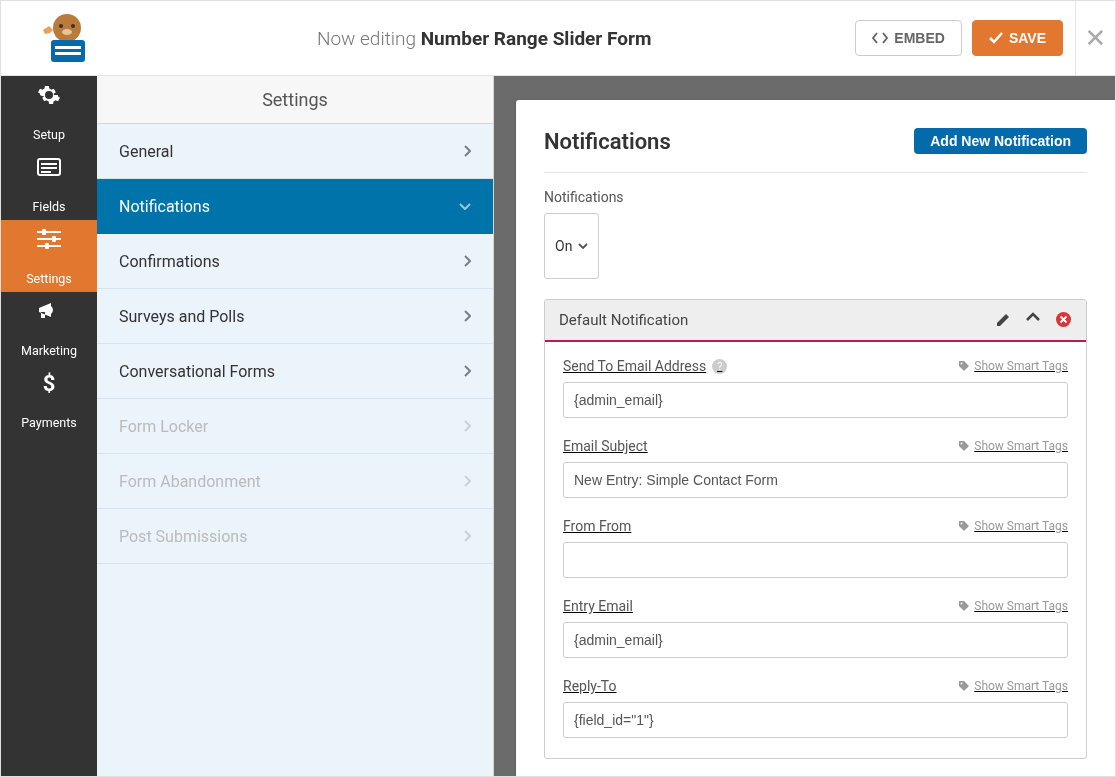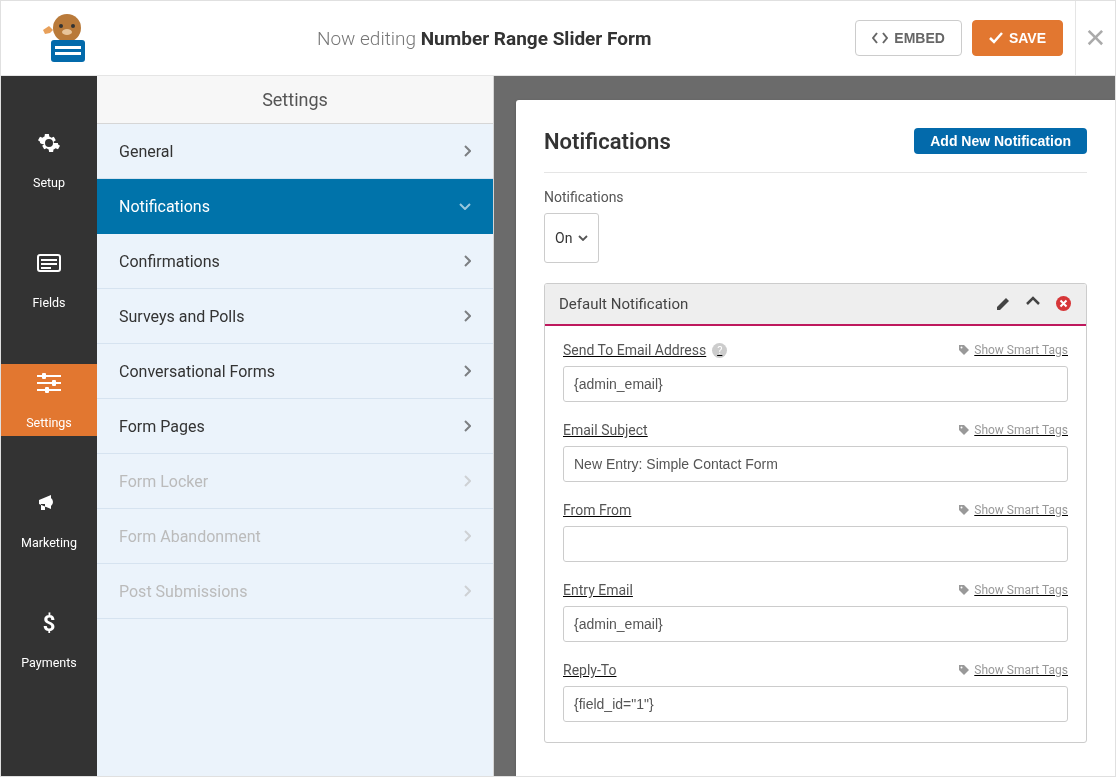--- a/index.html
+++ b/index.html
@@ -14,41 +14,41 @@
 .title-area .light { font-weight: 300; color: #777; }
 .header-actions { display: flex; align-items: center; gap: 10px; padding-right: 12px; }
 .btn { display: inline-flex; align-items: center; gap: 6px; border-radius: 4px; font-size: 14px; font-weight: 600; cursor: pointer; padding: 9px 16px; }
 .btn-embed { background: #fff; border: 1px solid #ccc; color: #666; }
 .btn-save { background: #e27730; border: 1px solid #e27730; color: #fff; }
 .close-x { width: 40px; height: 75px; display: flex; align-items: center; justify-content: center; color: #aaa; font-size: 26px; cursor: pointer; border-left: 1px solid #e5e5e5; }
 
 
 .body { display: flex; height: calc(100% - 75px); }
 .rail { width: 96px; background: #333; display: flex; flex-direction: column; }
-.rail-item { height: 72px; display: flex; flex-direction: column; align-items: center; justify-content: center; color: #fff; font-size: 12.5px; gap: 20px; cursor: pointer; margin-top: 48px; }
+.rail-item { height: 72px; display: flex; flex-direction: column; align-items: center; justify-content: center; color: #fff; font-size: 12.5px; gap: 20px; cursor: pointer; }
 .rail-item.active { background: #e27730; }
 .rail-icon { width: 24px; height: 24px; display: flex; align-items: center; justify-content: center; color: #fff; }
 
 
 .settings-side { width: 397px; background: #ebf3fb; border-right: 1px solid #d6d6d6; }
 .settings-title { height: 48px; background: #f7f7f7; border-bottom: 1px solid #d6d6d6; display: flex; align-items: center; justify-content: center; color: #555; font-size: 18px; }
 .menu-item { height: 55px; display: flex; align-items: center; justify-content: space-between; padding: 0 22px; border-bottom: 1px solid #d6e3f0; color: #333; font-size: 16px; cursor: pointer; }
 .menu-item.active { background: #0073aa; color: #fff; border-bottom-color: #0073aa; }
 .menu-item.disabled { color: #bbb; }
 .menu-item .chev { color: inherit; opacity: 0.6; }
 
 
 .content { flex: 1; background: #6b6b6b; padding: 24px 0 0 22px; overflow: hidden; }
 .panel { background: #fff; border-radius: 3px 0 0 0; padding: 28px 28px 0 28px; height: 100%; overflow: hidden; box-shadow: 0 1px 3px rgba(0,0,0,.2); }
 .panel-header { display: flex; align-items: center; justify-content: space-between; border-bottom: 1px solid #e5e5e5; padding-bottom: 18px; margin-bottom: 16px; }
 .panel-title { font-size: 22px; font-weight: 600; color: #333; }
 .btn-primary { background: #036aab; color: #fff; border: none; border-radius: 4px; padding: 5px 16px; font-size: 14px; font-weight: 600; cursor: pointer; }
 
 .field-label { font-size: 14px; color: #555; margin-bottom: 8px; display: block; }
-.select-wrap { display: inline-flex; align-items: center; border: 1px solid #ccc; border-radius: 3px; padding: 16px 10px; font-size: 14px; color: #333; gap: 6px; cursor: pointer; margin-bottom: 20px; }
+.select-wrap { display: inline-flex; align-items: center; border: 1px solid #ccc; border-radius: 3px; padding: 24px 10px; font-size: 14px; color: #333; gap: 6px; cursor: pointer; margin-bottom: 20px; }
 
 .card { border: 1px solid #ccc; border-radius: 3px; overflow: hidden; }
 .card-head { background: #eee; border-bottom: 2px solid #be185d; padding: 11px 14px; display: flex; align-items: center; justify-content: space-between; }
 .card-head-title { font-size: 15px; color: #444; }
 .card-head-actions { display: flex; align-items: center; gap: 14px; }
 .card-head-actions .ico { width: 16px; height: 16px; color: #444; cursor: pointer; }
 .card-head-actions .ico.red { color: #d63638; }
 .card-body { padding: 16px 18px 0 18px; text-decoration: underline; }
 .row { margin-bottom: 20px; }
 .row-head { display: flex; align-items: center; justify-content: space-between; margin-bottom: 8px; }
@@ -191,28 +191,20 @@
           </span>
         </div>
         <div class="menu-item">
           <span>Conversational Forms</span>
           <span class="chev">
             <svg width="7" height="12" viewBox="0 0 7 12">
               <path d="M1 1 L6 6 L1 11" stroke="currentColor" stroke-width="2" fill="none"></path>
             </svg>
           </span>
         </div>
-        <div class="menu-item">
-          <span>Form Pages</span>
-          <span class="chev">
-            <svg width="7" height="12" viewBox="0 0 7 12">
-              <path d="M1 1 L6 6 L1 11" stroke="currentColor" stroke-width="2" fill="none"></path>
-            </svg>
-          </span>
-        </div>
         <div class="menu-item disabled">
           <span>Form Locker</span>
           <span class="chev">
             <svg width="7" height="12" viewBox="0 0 7 12">
               <path d="M1 1 L6 6 L1 11" stroke="currentColor" stroke-width="2" fill="none"></path>
             </svg>
           </span>
         </div>
         <div class="menu-item disabled">
           <span>Form Abandonment</span>

